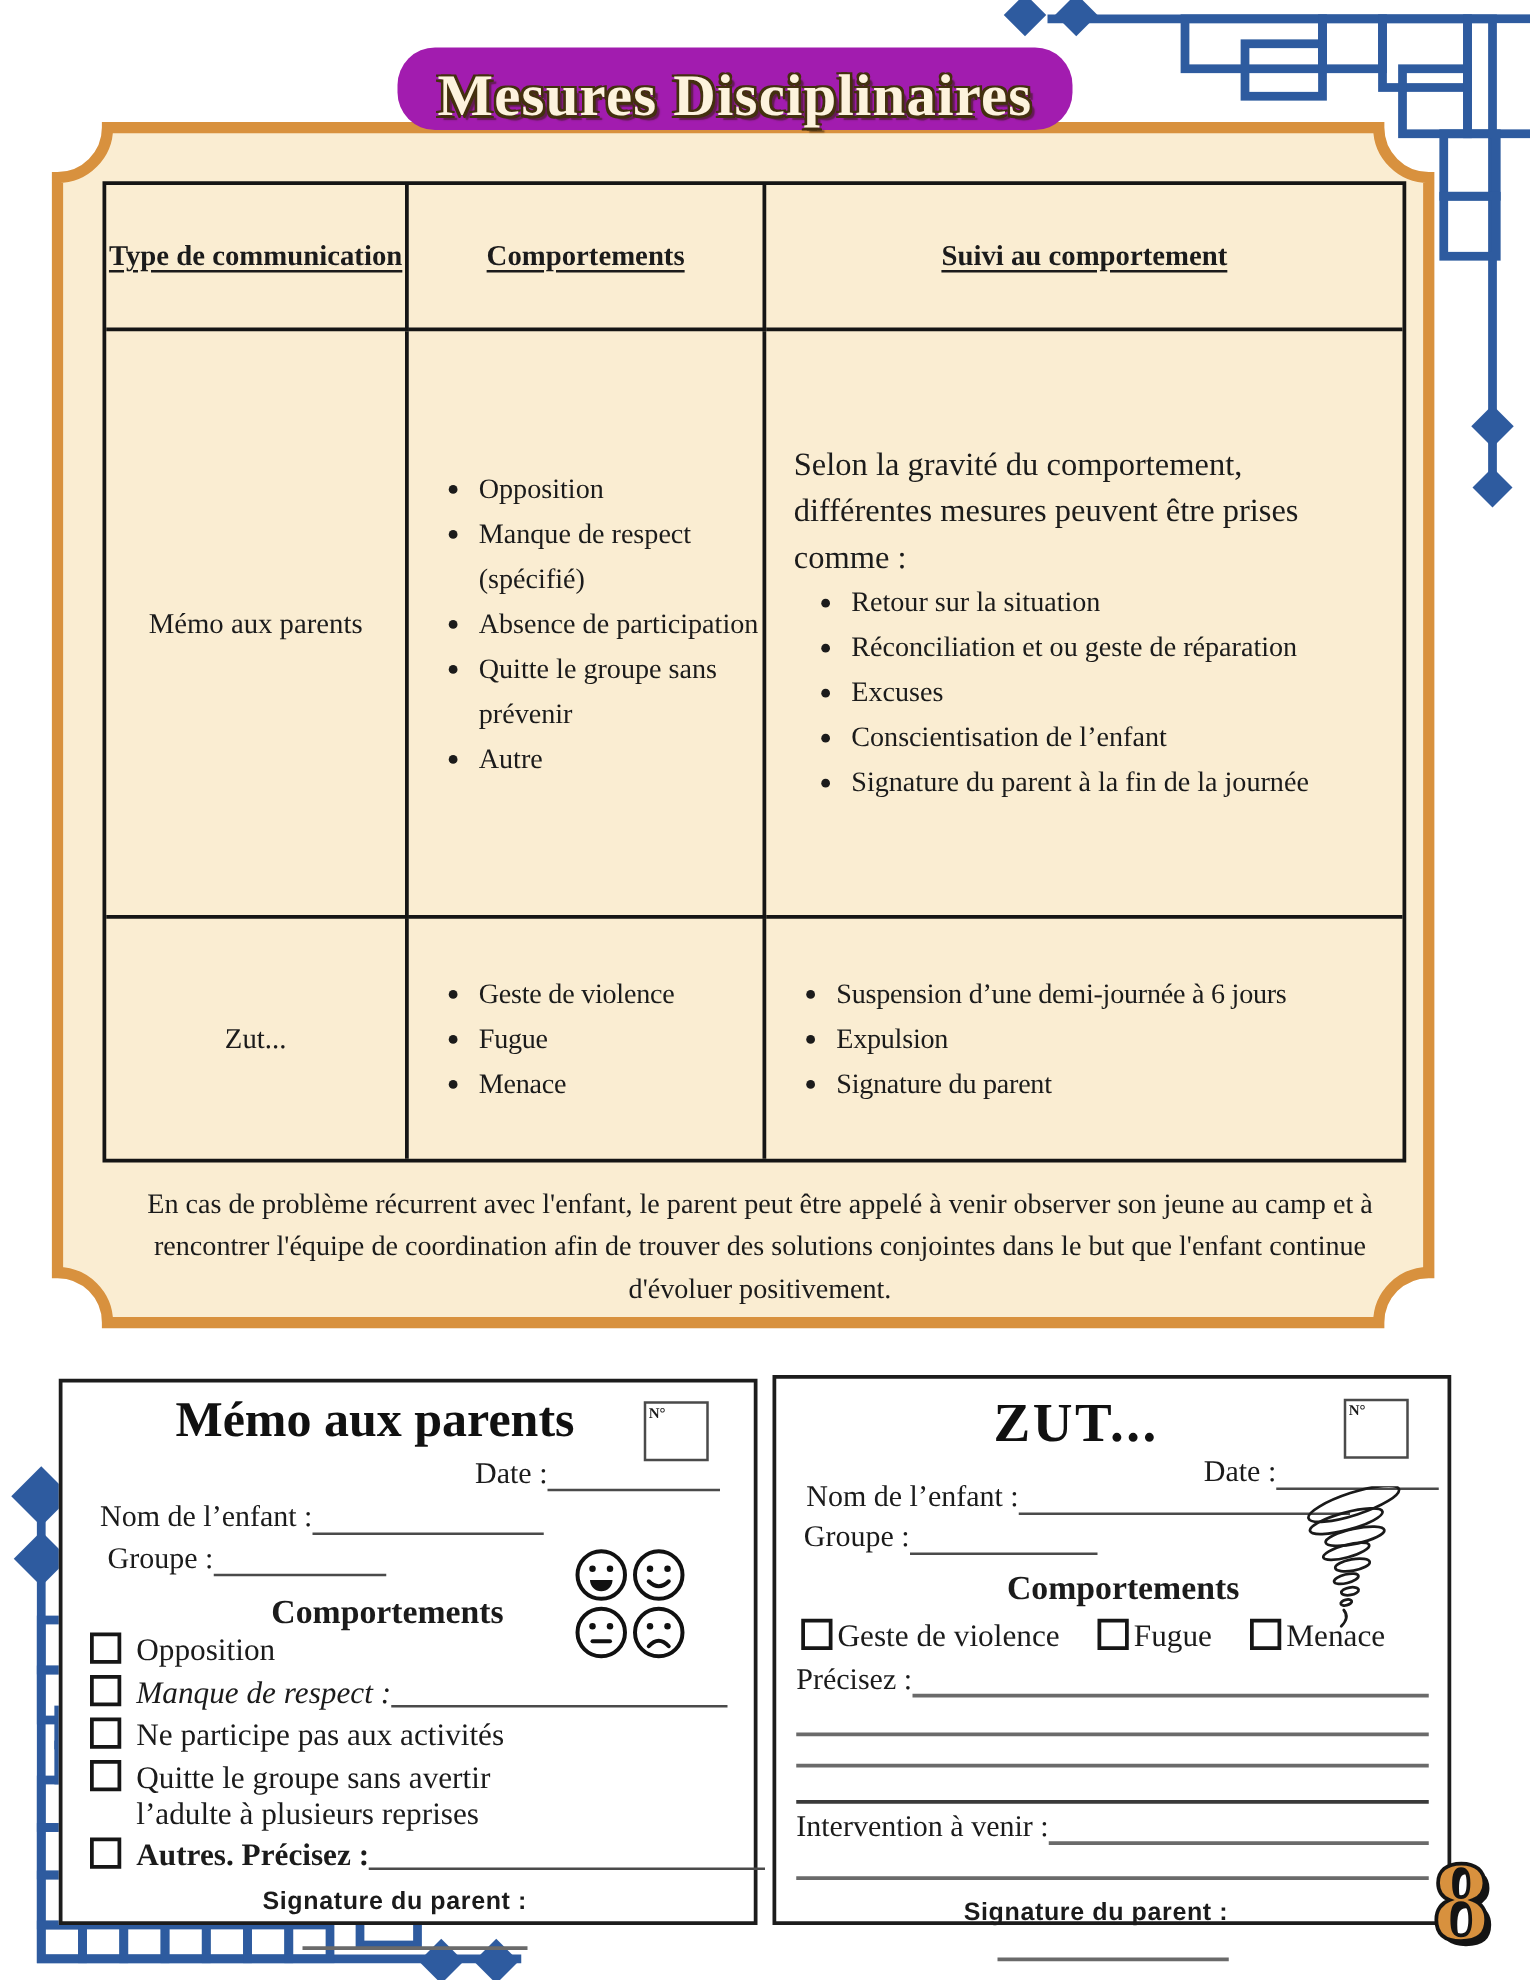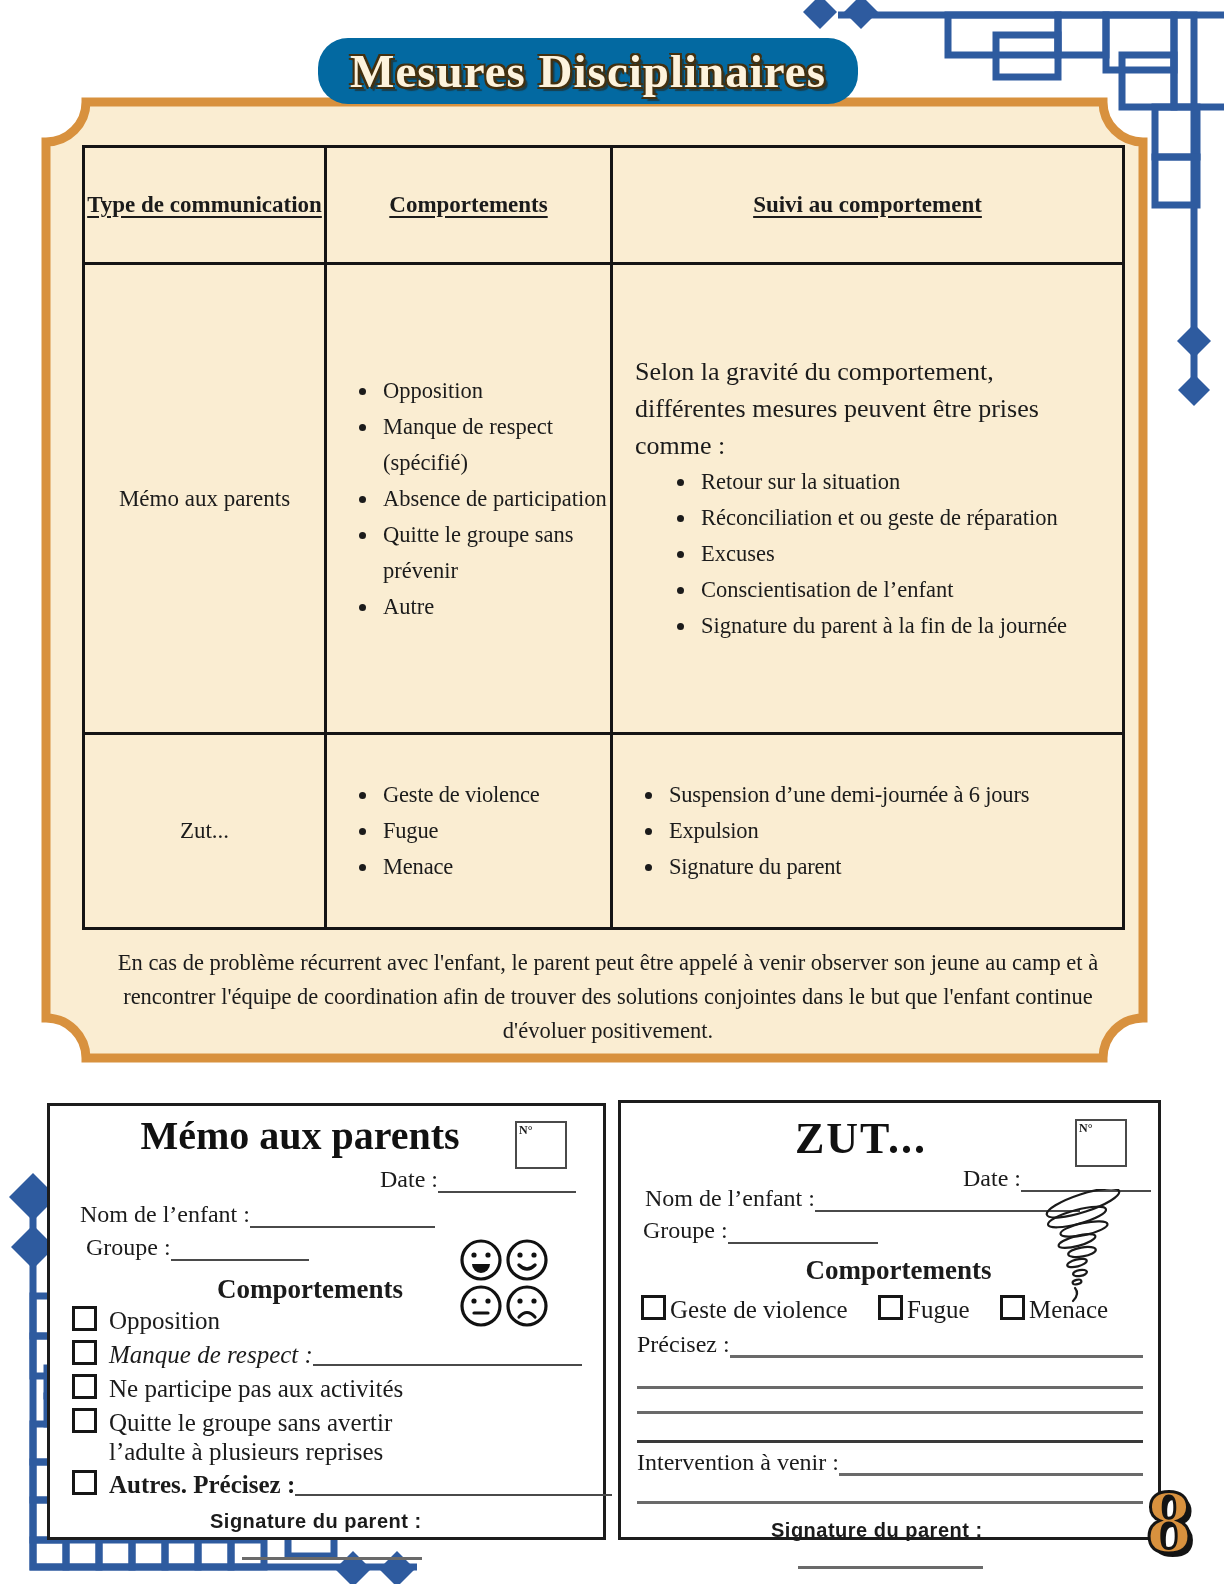--- a/index.html
+++ b/index.html
@@ -2,42 +2,42 @@
 <html><head>
 <meta charset="utf-8">
 <style>
   html,body{margin:0;padding:0;background:#ffffff;}
   .page{position:relative;width:1224px;height:1584px;background:#ffffff;overflow:hidden;
         font-family:"Liberation Serif","DejaVu Serif",serif;color:#1b1b1b;}
   .abs{position:absolute;}
   
   .decor{position:absolute;left:0;top:0;z-index:0;}
   
-  .banner{position:absolute;left:318px;top:38px;width:540px;height:66px;background:#0369a1;
-          border-radius:30px;display:flex;align-items:center;justify-content:center;z-index:3;}
+  .banner{position:absolute;left:318px;top:38px;width:540px;height:66px;background:#a21caf;
+          border-radius:30px;display:flex;align-items:flex-end;justify-content:center;z-index:3;}
   .banner span{font-size:47px;font-weight:700;letter-spacing:1px;color:#fdf3dd;
           text-shadow:-2px -2px 0 #43300f,2px -2px 0 #43300f,-2px 2px 0 #43300f,2px 2px 0 #43300f,4px 4px 1px rgba(45,28,6,.55);}
   
   .plaque{position:absolute;left:38px;top:94px;z-index:1;}
   
   .tbl{position:absolute;left:82px;top:145px;width:1043px;height:785px;z-index:2;
        display:grid;grid-template-columns:242px 286px 1fr;grid-template-rows:117px 470px 1fr;
        border:3px solid #151515;box-sizing:border-box;}
   .cell{border-right:3px solid #151515;border-bottom:3px solid #151515;box-sizing:border-box;
         display:flex;flex-direction:column;justify-content:center;}
   .cell.lastcol{border-right:none;}
   .cell.lastrow{border-bottom:none;}
   .hdr{align-items:center;text-align:center;font-weight:700;font-size:23px;line-height:30px;}
   .hdr span{text-decoration:underline;text-decoration-thickness:2px;text-underline-offset:4px;}
   .typecell{align-items:center;text-align:center;font-size:23px;line-height:36px;padding:0 20px;}
   .tbl ul{margin:0;padding-left:52px;font-size:22.5px;line-height:36px;}
   .tbl li{padding-left:4px;}
   .intro{font-size:26px;line-height:37px;margin:0 14px 0 22px;}
   .fucell{justify-content:center;}
-  .fucell ul{padding-left:84px;}
+  .fucell ul{padding-left:64px;}
   .zutlist li,.zufollow li{letter-spacing:-0.2px;}
   
   .note{position:absolute;left:108px;top:946px;width:1000px;text-align:center;font-size:22.5px;
         line-height:34px;z-index:2;}
   
   .form{position:absolute;background:#ffffff;border:3px solid #1c1c1c;box-sizing:border-box;z-index:2;}
   .form-memo{left:47px;top:1103px;width:559px;height:437px;}
   .form-zut{left:618px;top:1100px;width:543px;height:440px;}
   .ftitle{position:absolute;text-align:center;font-weight:700;color:#111;}
   .nbox{position:absolute;width:52px;height:48px;border:2px solid #4a4a4a;box-sizing:border-box;}

